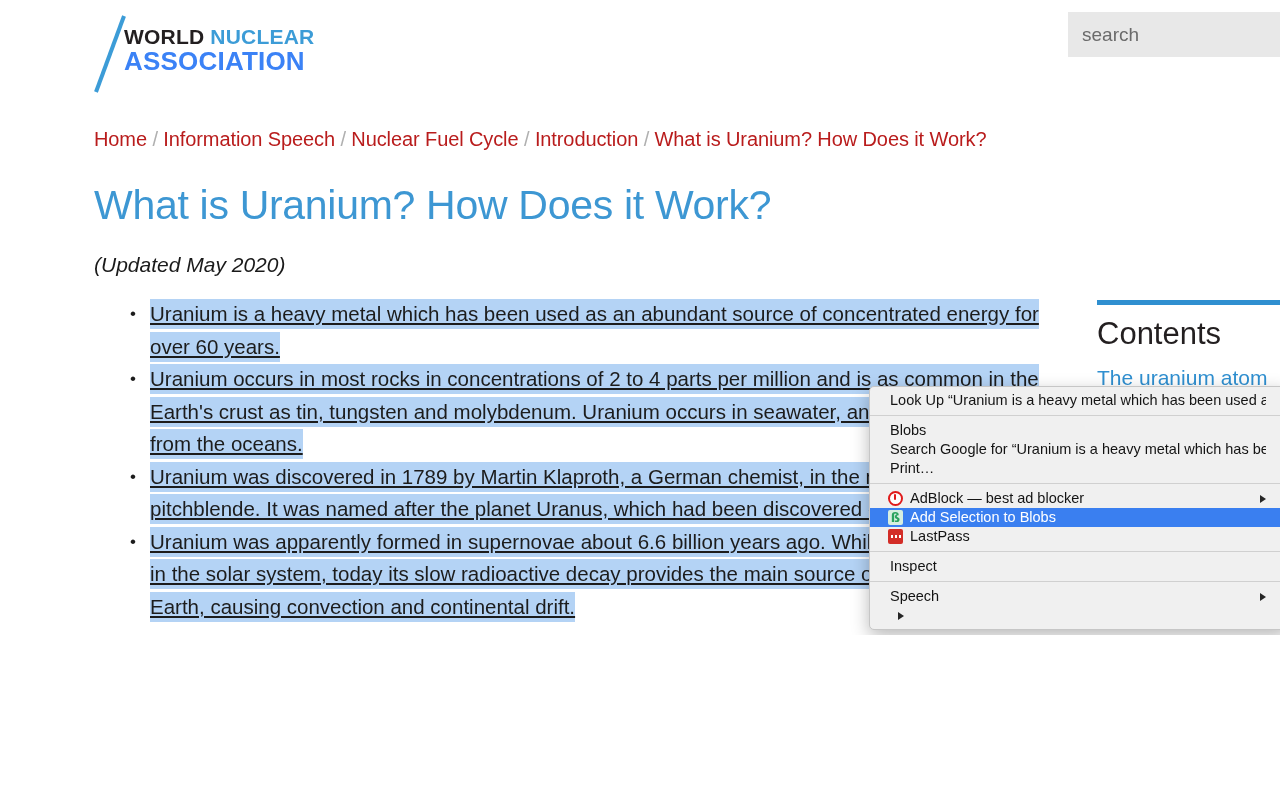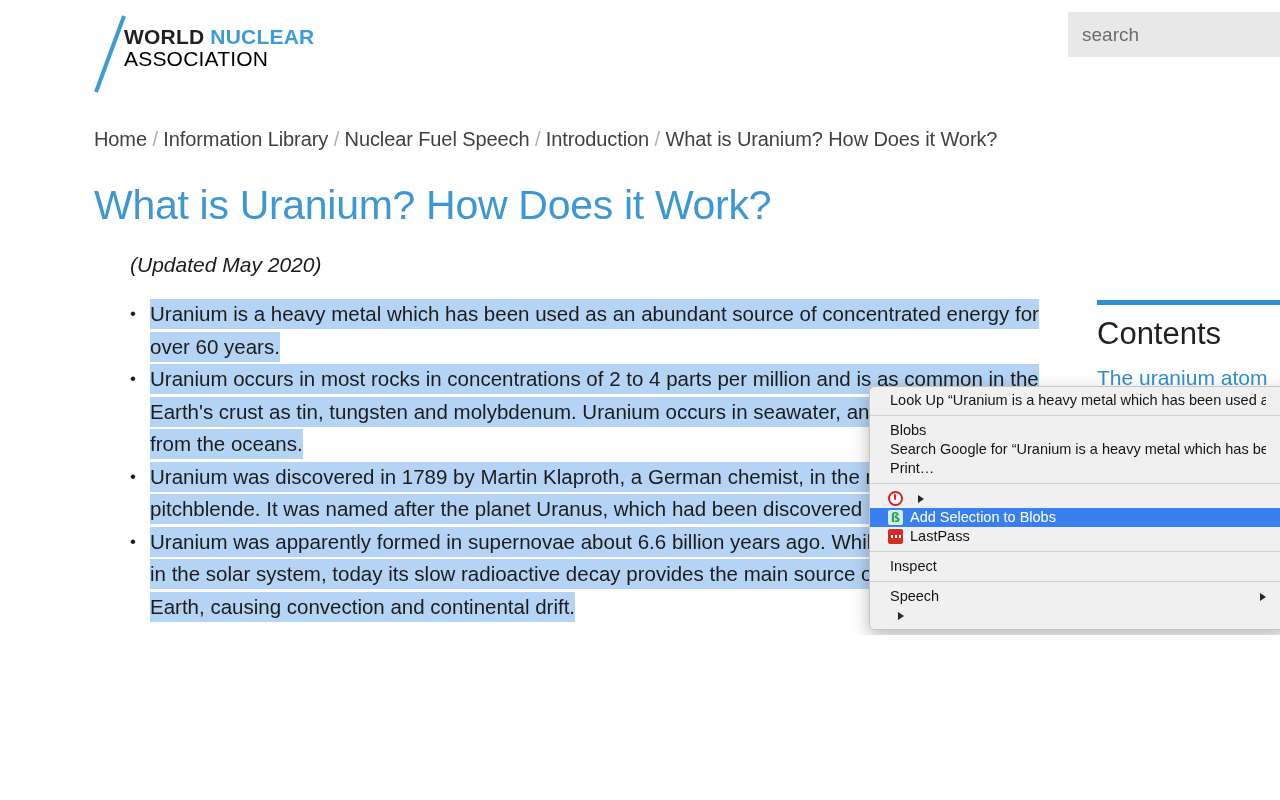--- a/index.html
+++ b/index.html
@@ -15,56 +15,57 @@
   #page { position: relative; width: 1280px; height: 635px; overflow: hidden; background:#fff; }
 
   
   .site-header { position: absolute; top: 0; left: 0; width: 1280px; height: 100px; background: #fff; }
   .logo-block { position: absolute; left: 94px; top: 14px; width: 320px; height: 80px; }
   .logo-slash { position: absolute; left: 0px; top: 0px; width: 36px; height: 80px; }
   .logo-text { position: absolute; left: 30px; top: 12px; line-height: 1.06; }
   .logo-line1 { font-size: 21px; font-weight: bold; letter-spacing: 0.2px; }
   .logo-world { color: #231f20; }
   .logo-nuclear { color: #3c9cd7; }
-  .logo-line2 { font-size: 21px; font-weight: normal; color: #000000; letter-spacing: 0.2px; }
+  .logo-line2 { font-size: 26px; font-weight: bold; color: #3b82f6; letter-spacing: 0.2px; }
 
   .search-box {
     position: absolute; left: 1068px; top: 12px; width: 280px; height: 45px;
     background: #e8e8e8; border: none; outline: none;
     font-family: "Liberation Sans", sans-serif;
     font-size: 19px; color: #6b6b6b; padding: 0 14px;
   }
   .search-box::placeholder { color: #6b6b6b; opacity: 1; }
 
   
   .breadcrumb {
     position: absolute; left: 94px; top: 128px; width: 1100px;
     font-size: 20px; color: #8b8b8b; white-space: nowrap; letter-spacing: -0.1px;
   }
   .breadcrumb .sep { color: #b0b0b0; }
-  .breadcrumb a { color: #404040; text-decoration: none; }
+  .breadcrumb a { color: #b91c1c; text-decoration: none; }
 
   
   .page-title {
     position: absolute; left: 94px; top: 183px;
     font-size: 41px; font-weight: normal; color: #3d97d3;
     margin: 0; letter-spacing: -0.3px; line-height: 1.1;
   }
   .updated {
     position: absolute; left: 94px; top: 253px;
-    font-size: 21px; font-style: italic; color: #1a1a1a; margin-left: 36px;
+    font-size: 21px; font-style: italic; color: #1a1a1a;
   }
 
   
   .article { position: absolute; left: 94px; top: 298px; width: 960px; }
   ul.facts { list-style: none; margin: 0; padding: 0; }
   ul.facts li {
     position: relative; padding-left: 56px;
     font-size: 20.5px; line-height: 32.5px; color: #1c1c1c;
     margin: 0 0 0 0;
+    text-decoration: underline;
   }
   ul.facts li::before {
     content: "\2022"; position: absolute; left: 36px; top: 0;
     font-size: 17px; line-height: 32.5px; color: #1c1c1c;
   }
   ul.facts li .sel {
     background: #b4d3f5;
     box-decoration-break: clone;
     -webkit-box-decoration-break: clone;
     padding: 3px 0 4px 0;
@@ -159,21 +160,21 @@
         <line x1="30" y1="2" x2="2" y2="78" stroke="#3c9cd7" stroke-width="4"></line>
       </svg>
       <div class="logo-text">
         <div class="logo-line1"><span class="logo-world">WORLD </span><span class="logo-nuclear">NUCLEAR</span></div>
         <div class="logo-line2">ASSOCIATION</div>
       </div>
     </div>
     <input class="search-box" type="text" placeholder="search" style="">
   </div>
 
-  <div class="breadcrumb" id="breadcrumb"><a>Home</a><span class="sep"> / </span><a>Information Library</a><span class="sep"> / </span><a>Nuclear Fuel Speech</a><span class="sep"> / </span><a>Introduction</a><span class="sep"> / </span><a>What is Uranium? How Does it Work?</a></div>
+  <div class="breadcrumb" id="breadcrumb"><a>Home</a><span class="sep"> / </span><a>Information Speech</a><span class="sep"> / </span><a>Nuclear Fuel Cycle</a><span class="sep"> / </span><a>Introduction</a><span class="sep"> / </span><a>What is Uranium? How Does it Work?</a></div>
 
   <h1 class="page-title">What is Uranium? How Does it Work?</h1>
   <div class="updated">(Updated May 2020)</div>
 
   <div class="article">
     <ul class="facts" id="facts">
         <li><span class="sel">Uranium is a heavy metal which has been used as an abundant source of concentrated energy for over 60 years.</span></li>
         <li><span class="sel">Uranium occurs in most rocks in concentrations of 2 to 4 parts per million and is as common in the Earth's crust as tin, tungsten and molybdenum. Uranium occurs in seawater, and can be recovered from the oceans.</span></li>
         <li><span class="sel">Uranium was discovered in 1789 by Martin Klaproth, a German chemist, in the mineral called pitchblende. It was named after the planet Uranus, which had been discovered eight years earlier.</span></li>
         <li><span class="sel">Uranium was apparently formed in supernovae about 6.6 billion years ago. While it is not common in the solar system, today its slow radioactive decay provides the main source of heat inside the Earth, causing convection and continental drift.</span></li>
@@ -230,20 +231,21 @@
       </div>
       <div class="ctx-item">
         <span class="ctx-label">Search Google for “Uranium is a heavy metal which has been used as…”</span>
       </div>
       <div class="ctx-item">
         <span class="ctx-label">Print…</span>
       </div>
       <div class="ctx-sep"></div>
       <div class="ctx-item with-icon">
         <span class="ctx-icon icon-adblock"></span>
+        <span class="ctx-label">AdBlock — best ad blocker</span>
         <span class="ctx-arrow"></span>
       </div>
       <div class="ctx-item highlight with-icon">
         <span class="ctx-icon icon-blobs">ß</span>
         <span class="ctx-label">Add Selection to Blobs</span>
       </div>
       <div class="ctx-item with-icon">
         <span class="ctx-icon icon-lastpass"></span>
         <span class="ctx-label">LastPass</span>
       </div>

